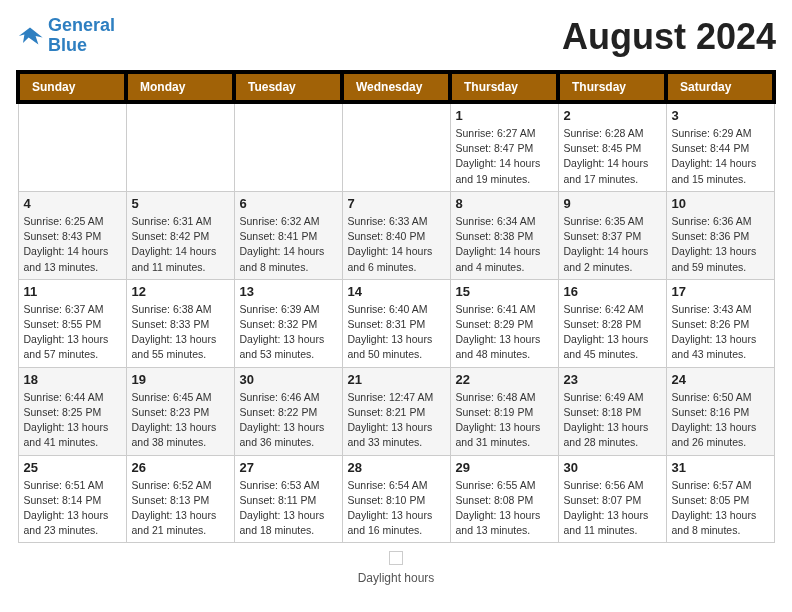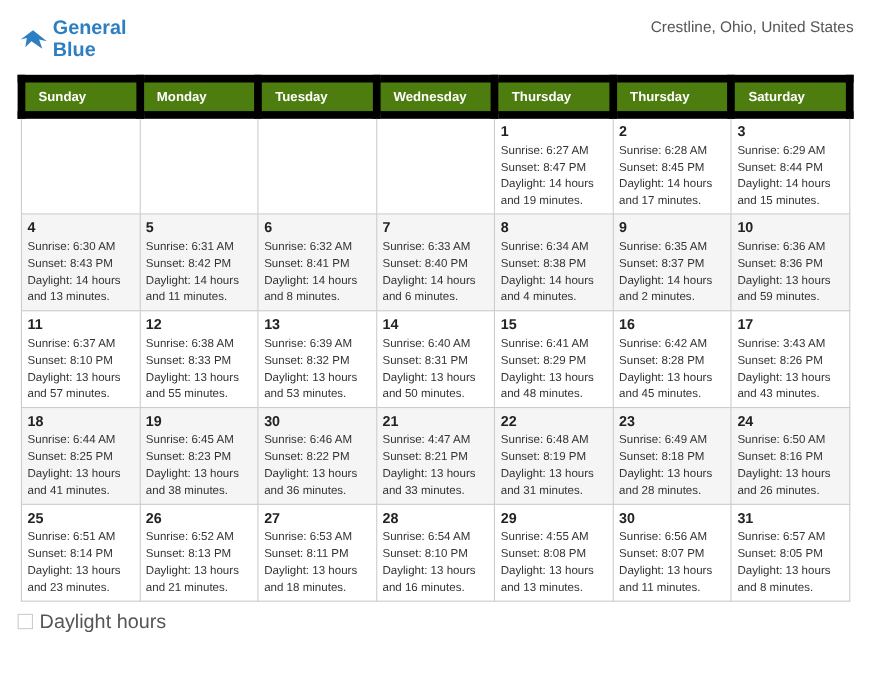--- a/index.html
+++ b/index.html
@@ -45,27 +45,27 @@
     .location {
       font-size: 14px;
       color: #555;
     }
     .calendar {
       width: 100%;
       border-collapse: collapse;
       font-size: 11px;
     }
     .calendar th {
-      background: #4d7c0f;
+      background: #a16207;
       color: #fff;
       text-align: left;
       padding: 6px 12px;
       font-size: 12px;
       font-weight: bold;
-      border: 7px solid #000000;
+      border: 4px solid #000000;
     }
     .calendar td {
       border: 1px solid #ccc;
       vertical-align: top;
       padding: 4px 5px;
       width: 107px;
       min-height: 80px;
       background: #fff;
     }
     .calendar tr:nth-child(even) td {
@@ -81,25 +81,26 @@
     .day-info {
       font-size: 10.5px;
       color: #333;
       line-height: 1.45;
     }
     .empty-cell {
       background: #fff !important;
     }
     .footer {
       margin-top: 8px;
-      font-size: 18px;
+      font-size: 12px;
       color: #555;
       display: flex;
       align-items: center;
       gap: 6px;
+      flex-direction: column;
     }
     .daylight-box {
       width: 14px;
       height: 14px;
       background: #fff;
       border: 1px solid #ccc;
       display: inline-block;
     }
   </style>
 </head>
@@ -113,21 +114,21 @@
     <div>
       <div class="logo-text">
         <span>General</span>
       </div>
       <div class="logo-text">
         <span style="color:#2e7fc1;margin-top:11px;">Blue</span>
       </div>
     </div>
   </div>
   <div class="title-block">
-    <div class="location">Crestline, Ohio, United States</div>
+    <div class="month-year">August 2024</div>
   </div>
 </div>
 
 <table class="calendar">
   <thead>
     <tr>
     <th>Sunday</th>
         <th>Monday</th>
         <th>Tuesday</th>
         <th>Wednesday</th>
@@ -160,21 +161,21 @@
           <span class="day-num">3</span>
           <div class="day-info">Sunrise: 6:29 AM
 Sunset: 8:44 PM
 Daylight: 14 hours
 and 15 minutes.</div>
         </td>
       </tr>
       <tr>
         <td>
           <span class="day-num">4</span>
-          <div class="day-info">Sunrise: 6:30 AM
+          <div class="day-info">Sunrise: 6:25 AM
 Sunset: 8:43 PM
 Daylight: 14 hours
 and 13 minutes.</div>
         </td>
         <td>
           <span class="day-num">5</span>
           <div class="day-info">Sunrise: 6:31 AM
 Sunset: 8:42 PM
 Daylight: 14 hours
 and 11 minutes.</div>
@@ -212,21 +213,21 @@
           <div class="day-info">Sunrise: 6:36 AM
 Sunset: 8:36 PM
 Daylight: 13 hours
 and 59 minutes.</div>
         </td>
       </tr>
       <tr>
         <td>
           <span class="day-num">11</span>
           <div class="day-info">Sunrise: 6:37 AM
-Sunset: 8:10 PM
+Sunset: 8:55 PM
 Daylight: 13 hours
 and 57 minutes.</div>
         </td>
         <td>
           <span class="day-num">12</span>
           <div class="day-info">Sunrise: 6:38 AM
 Sunset: 8:33 PM
 Daylight: 13 hours
 and 55 minutes.</div>
         </td>
@@ -283,21 +284,21 @@
         </td>
         <td>
           <span class="day-num">30</span>
           <div class="day-info">Sunrise: 6:46 AM
 Sunset: 8:22 PM
 Daylight: 13 hours
 and 36 minutes.</div>
         </td>
         <td>
           <span class="day-num">21</span>
-          <div class="day-info">Sunrise: 4:47 AM
+          <div class="day-info">Sunrise: 12:47 AM
 Sunset: 8:21 PM
 Daylight: 13 hours
 and 33 minutes.</div>
         </td>
         <td>
           <span class="day-num">22</span>
           <div class="day-info">Sunrise: 6:48 AM
 Sunset: 8:19 PM
 Daylight: 13 hours
 and 31 minutes.</div>
@@ -341,21 +342,21 @@
         </td>
         <td>
           <span class="day-num">28</span>
           <div class="day-info">Sunrise: 6:54 AM
 Sunset: 8:10 PM
 Daylight: 13 hours
 and 16 minutes.</div>
         </td>
         <td>
           <span class="day-num">29</span>
-          <div class="day-info">Sunrise: 4:55 AM
+          <div class="day-info">Sunrise: 6:55 AM
 Sunset: 8:08 PM
 Daylight: 13 hours
 and 13 minutes.</div>
         </td>
         <td>
           <span class="day-num">30</span>
           <div class="day-info">Sunrise: 6:56 AM
 Sunset: 8:07 PM
 Daylight: 13 hours
 and 11 minutes.</div>

